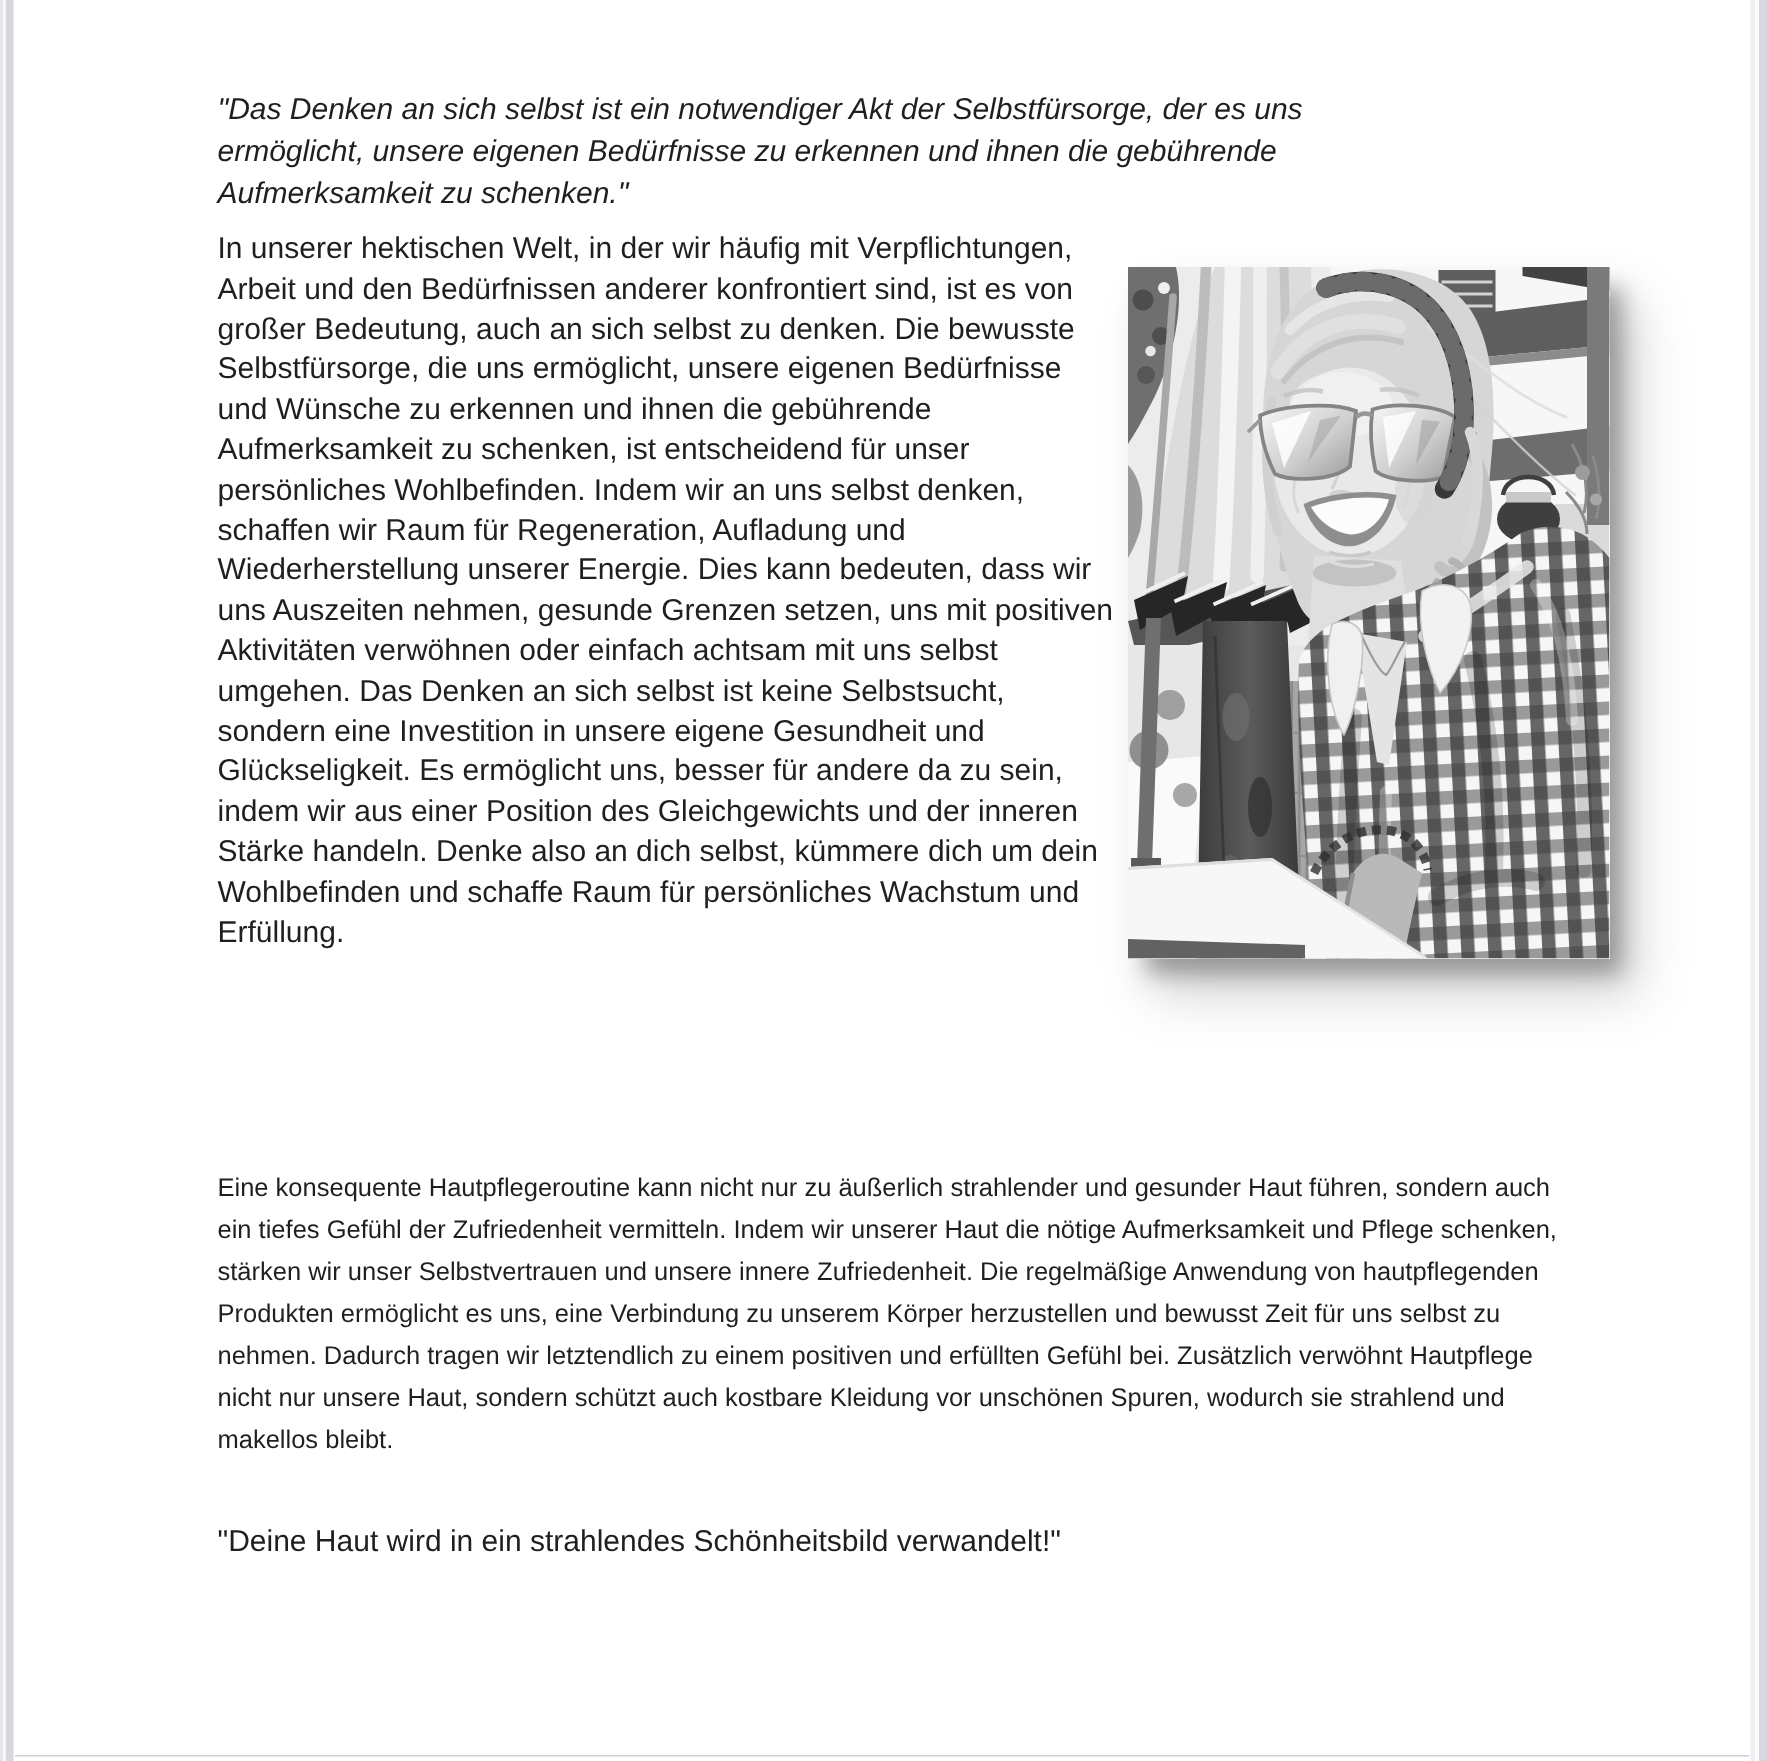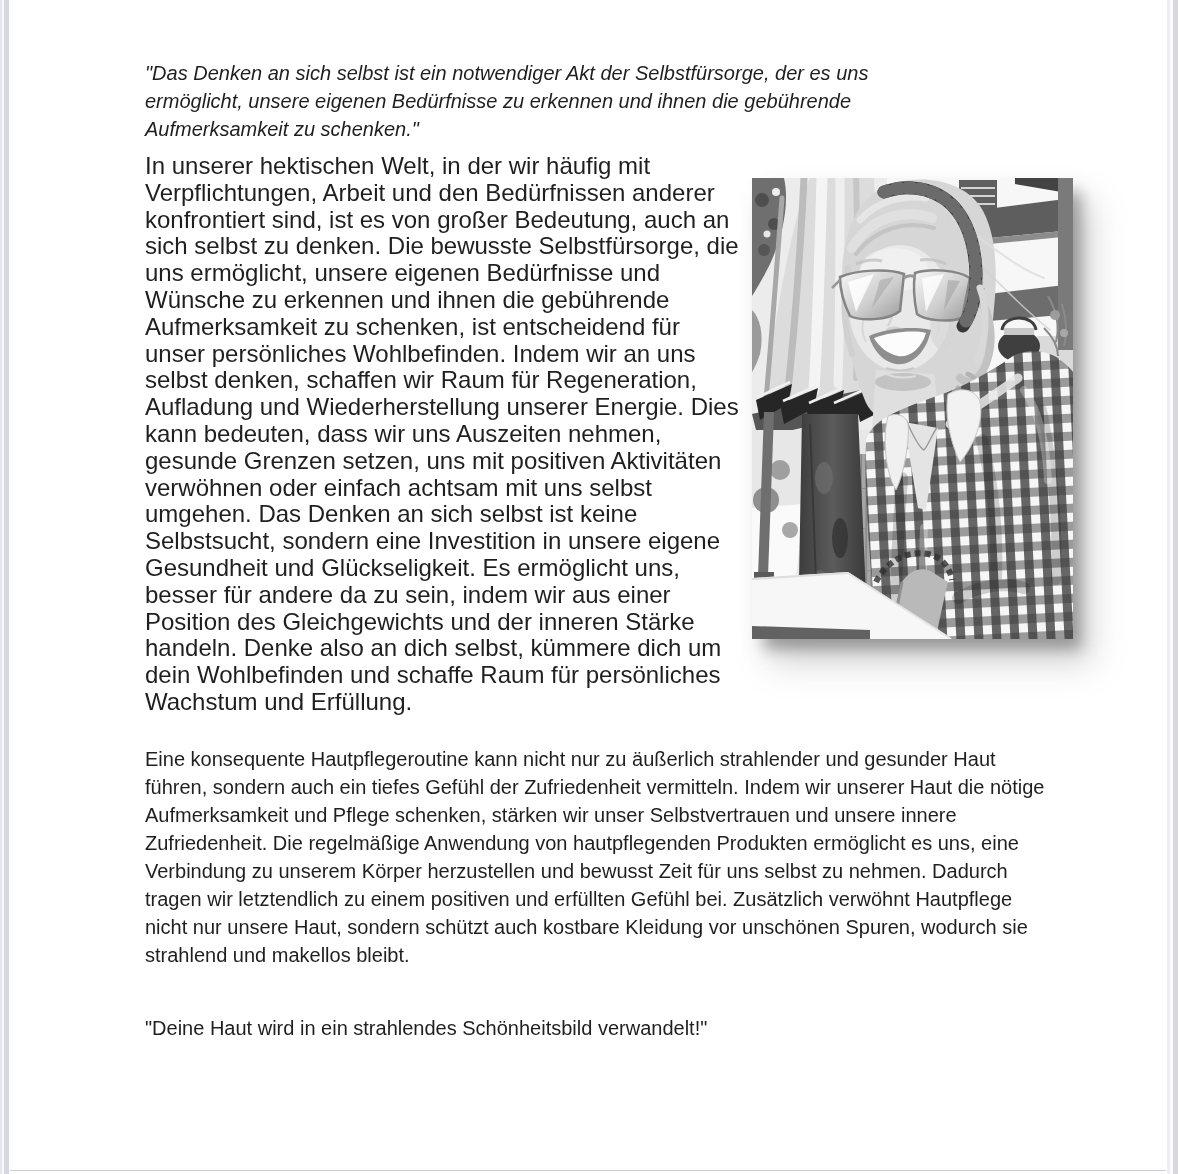--- a/index.html
+++ b/index.html
@@ -10,23 +10,23 @@
     -webkit-font-smoothing:antialiased;
   }
   .edge-left{position:absolute;left:0;top:0;bottom:0;width:9px;
     background:linear-gradient(90deg,#e6e6ec 0 2px,#f8f8fb 2px 4px,#d7d7df 4px 9px);}
   .edge-right{position:absolute;right:0;top:0;bottom:0;width:11px;
     background:linear-gradient(90deg,#ededf2 0 3px,#fbfbfd 3px 6px,#d7d7df 6px 11px);}
   .bottom-rule{position:absolute;left:10px;right:12px;top:1170px;height:1px;background:#cdcdd5;}
   .quote-top{position:absolute;left:145px;top:59px;width:812px;margin:0;
     font-style:italic;font-size:20px;line-height:28px;}
   .para-1{position:absolute;left:145px;top:153px;width:601px;margin:0;
-    font-size:24px;line-height:26.8px;}
-  .para-2{position:absolute;left:145px;top:745px;width:908px;margin:0;
-    font-size:20px;line-height:28px;}
+    font-size:20px;line-height:26.8px;}
+  .para-2{position:absolute;left:145px;top:778px;width:908px;margin:0;
+    font-size:17px;line-height:28px;}
   .quote-bottom{position:absolute;left:145px;top:1014px;width:900px;margin:0;
     font-size:20px;line-height:28px;}
   .photo{position:absolute;left:752px;top:178px;width:321px;height:461px;margin:0;
     box-shadow:10px 12px 14px -2px rgba(96,96,96,.55), 18px 24px 32px rgba(125,125,125,.32);}
   .photo svg{display:block;width:100%;height:100%;}
 </style>
 </head>
 <body>
 
 <div class="edge-left"></div>

